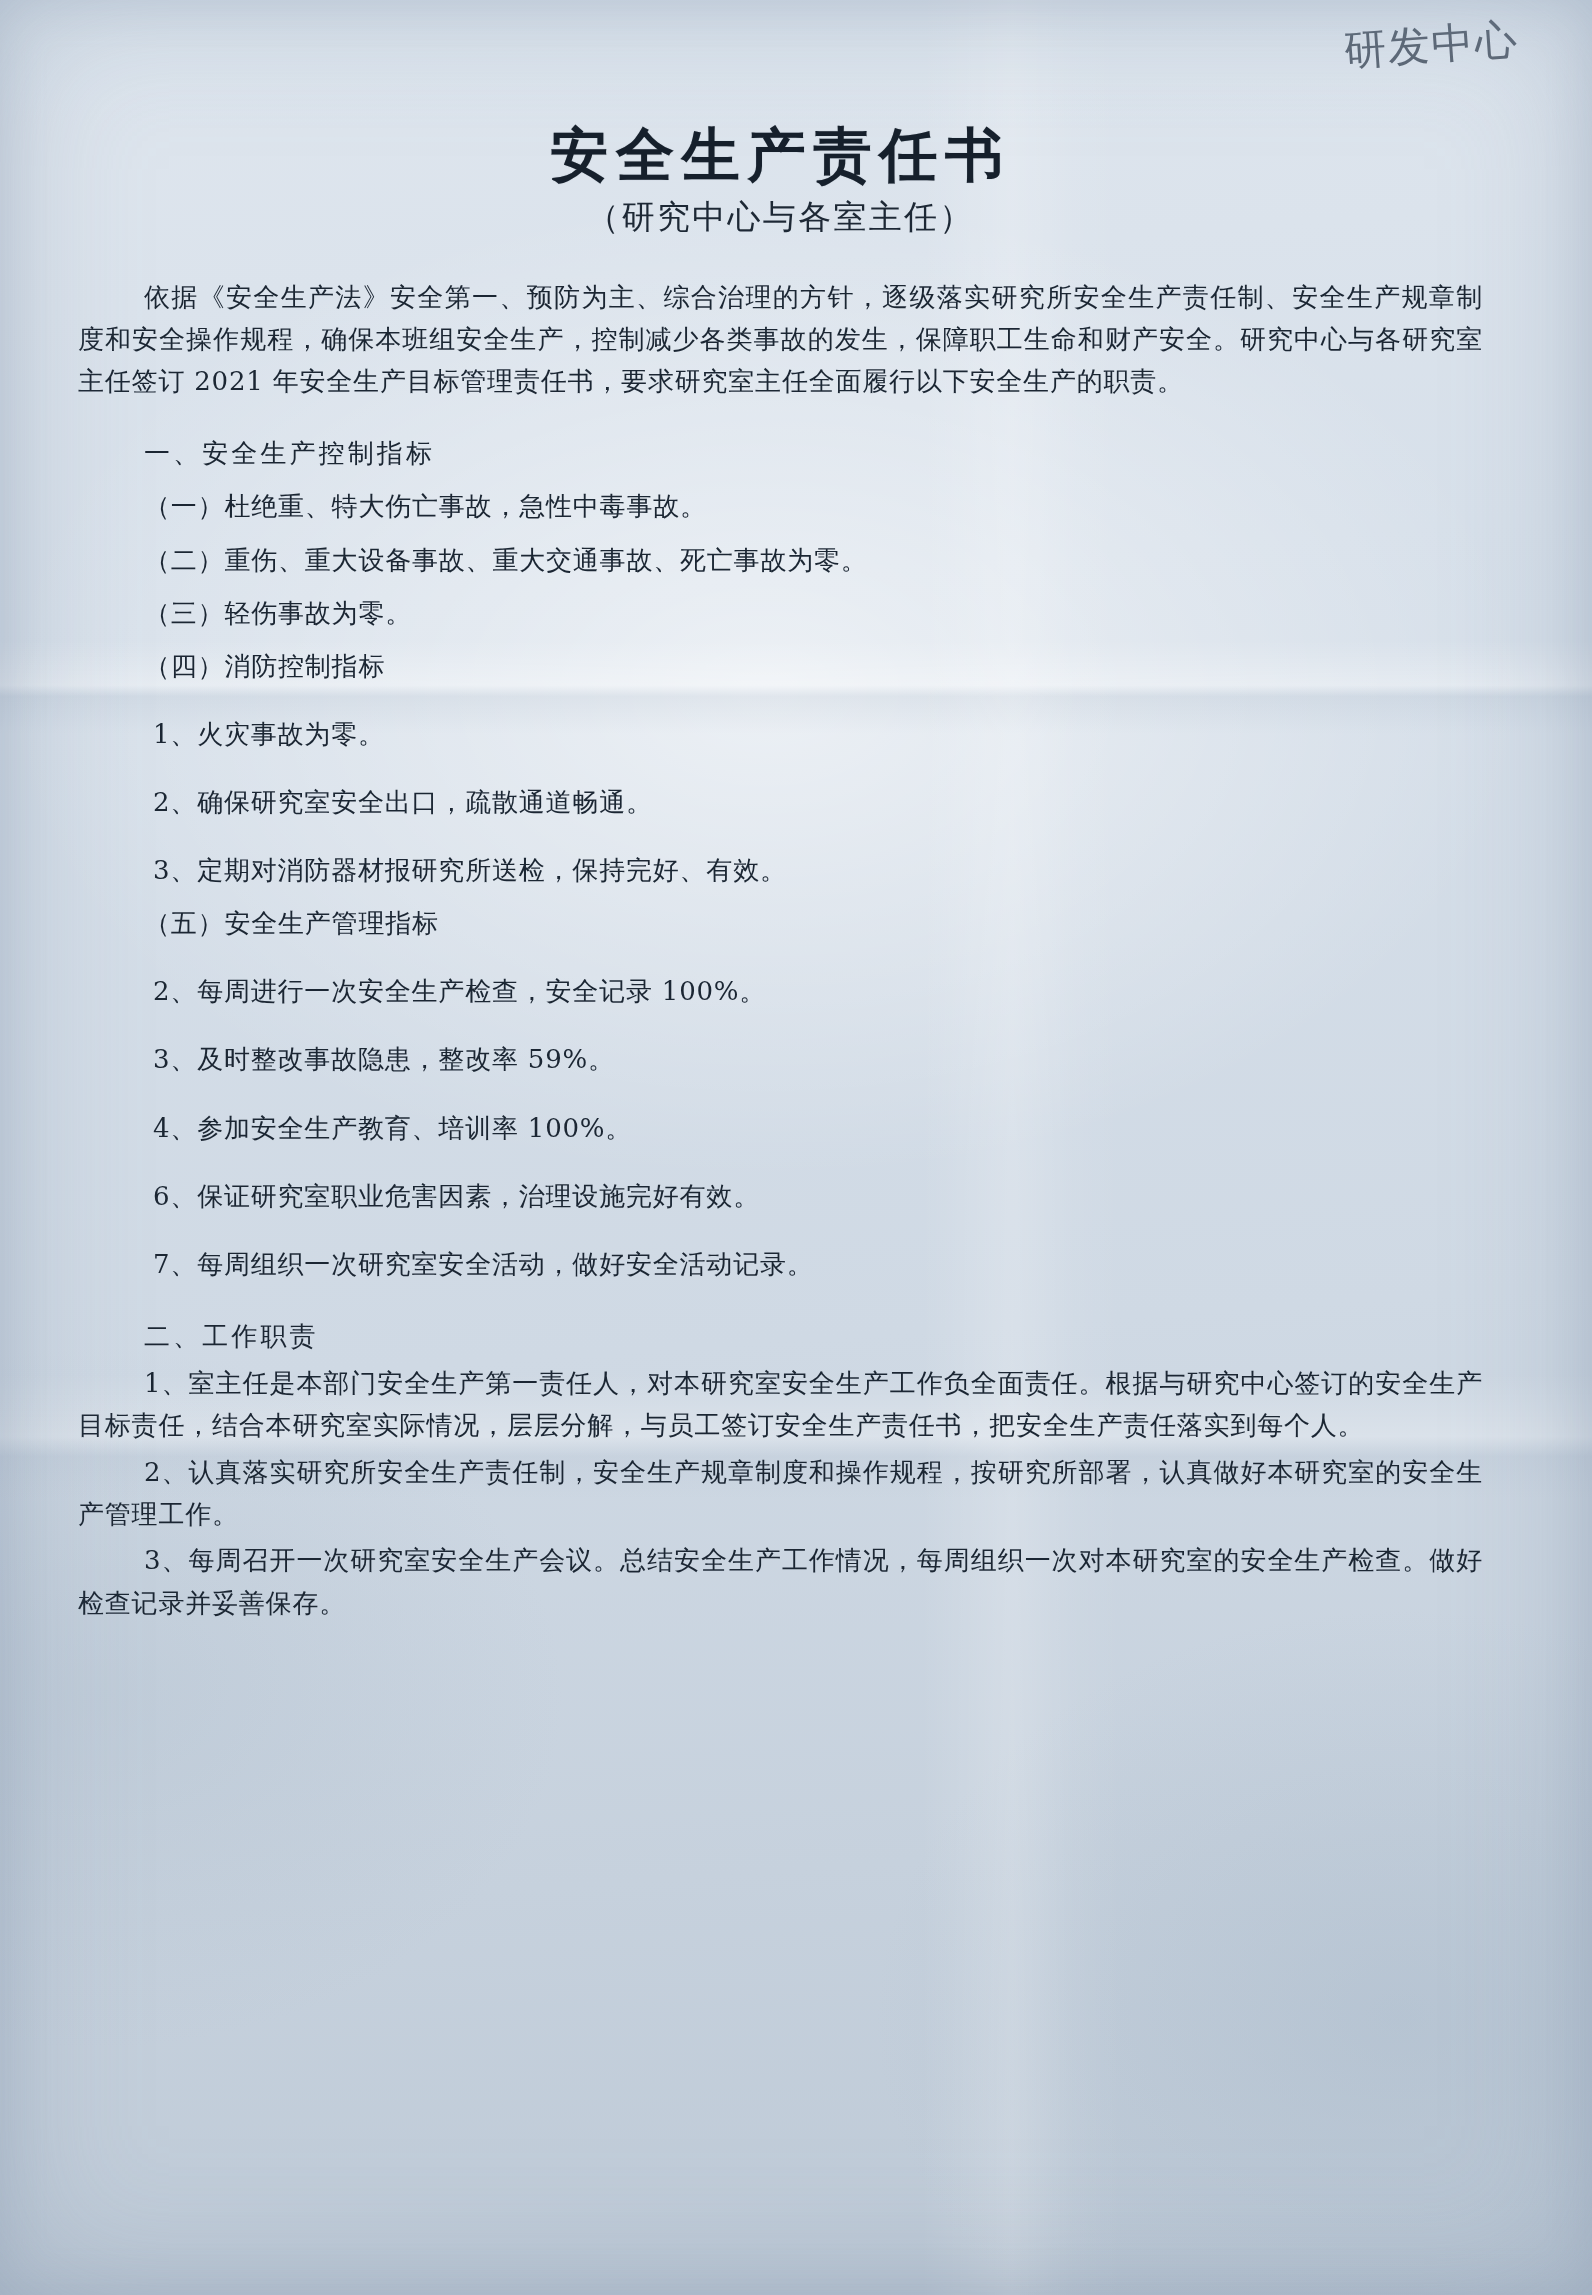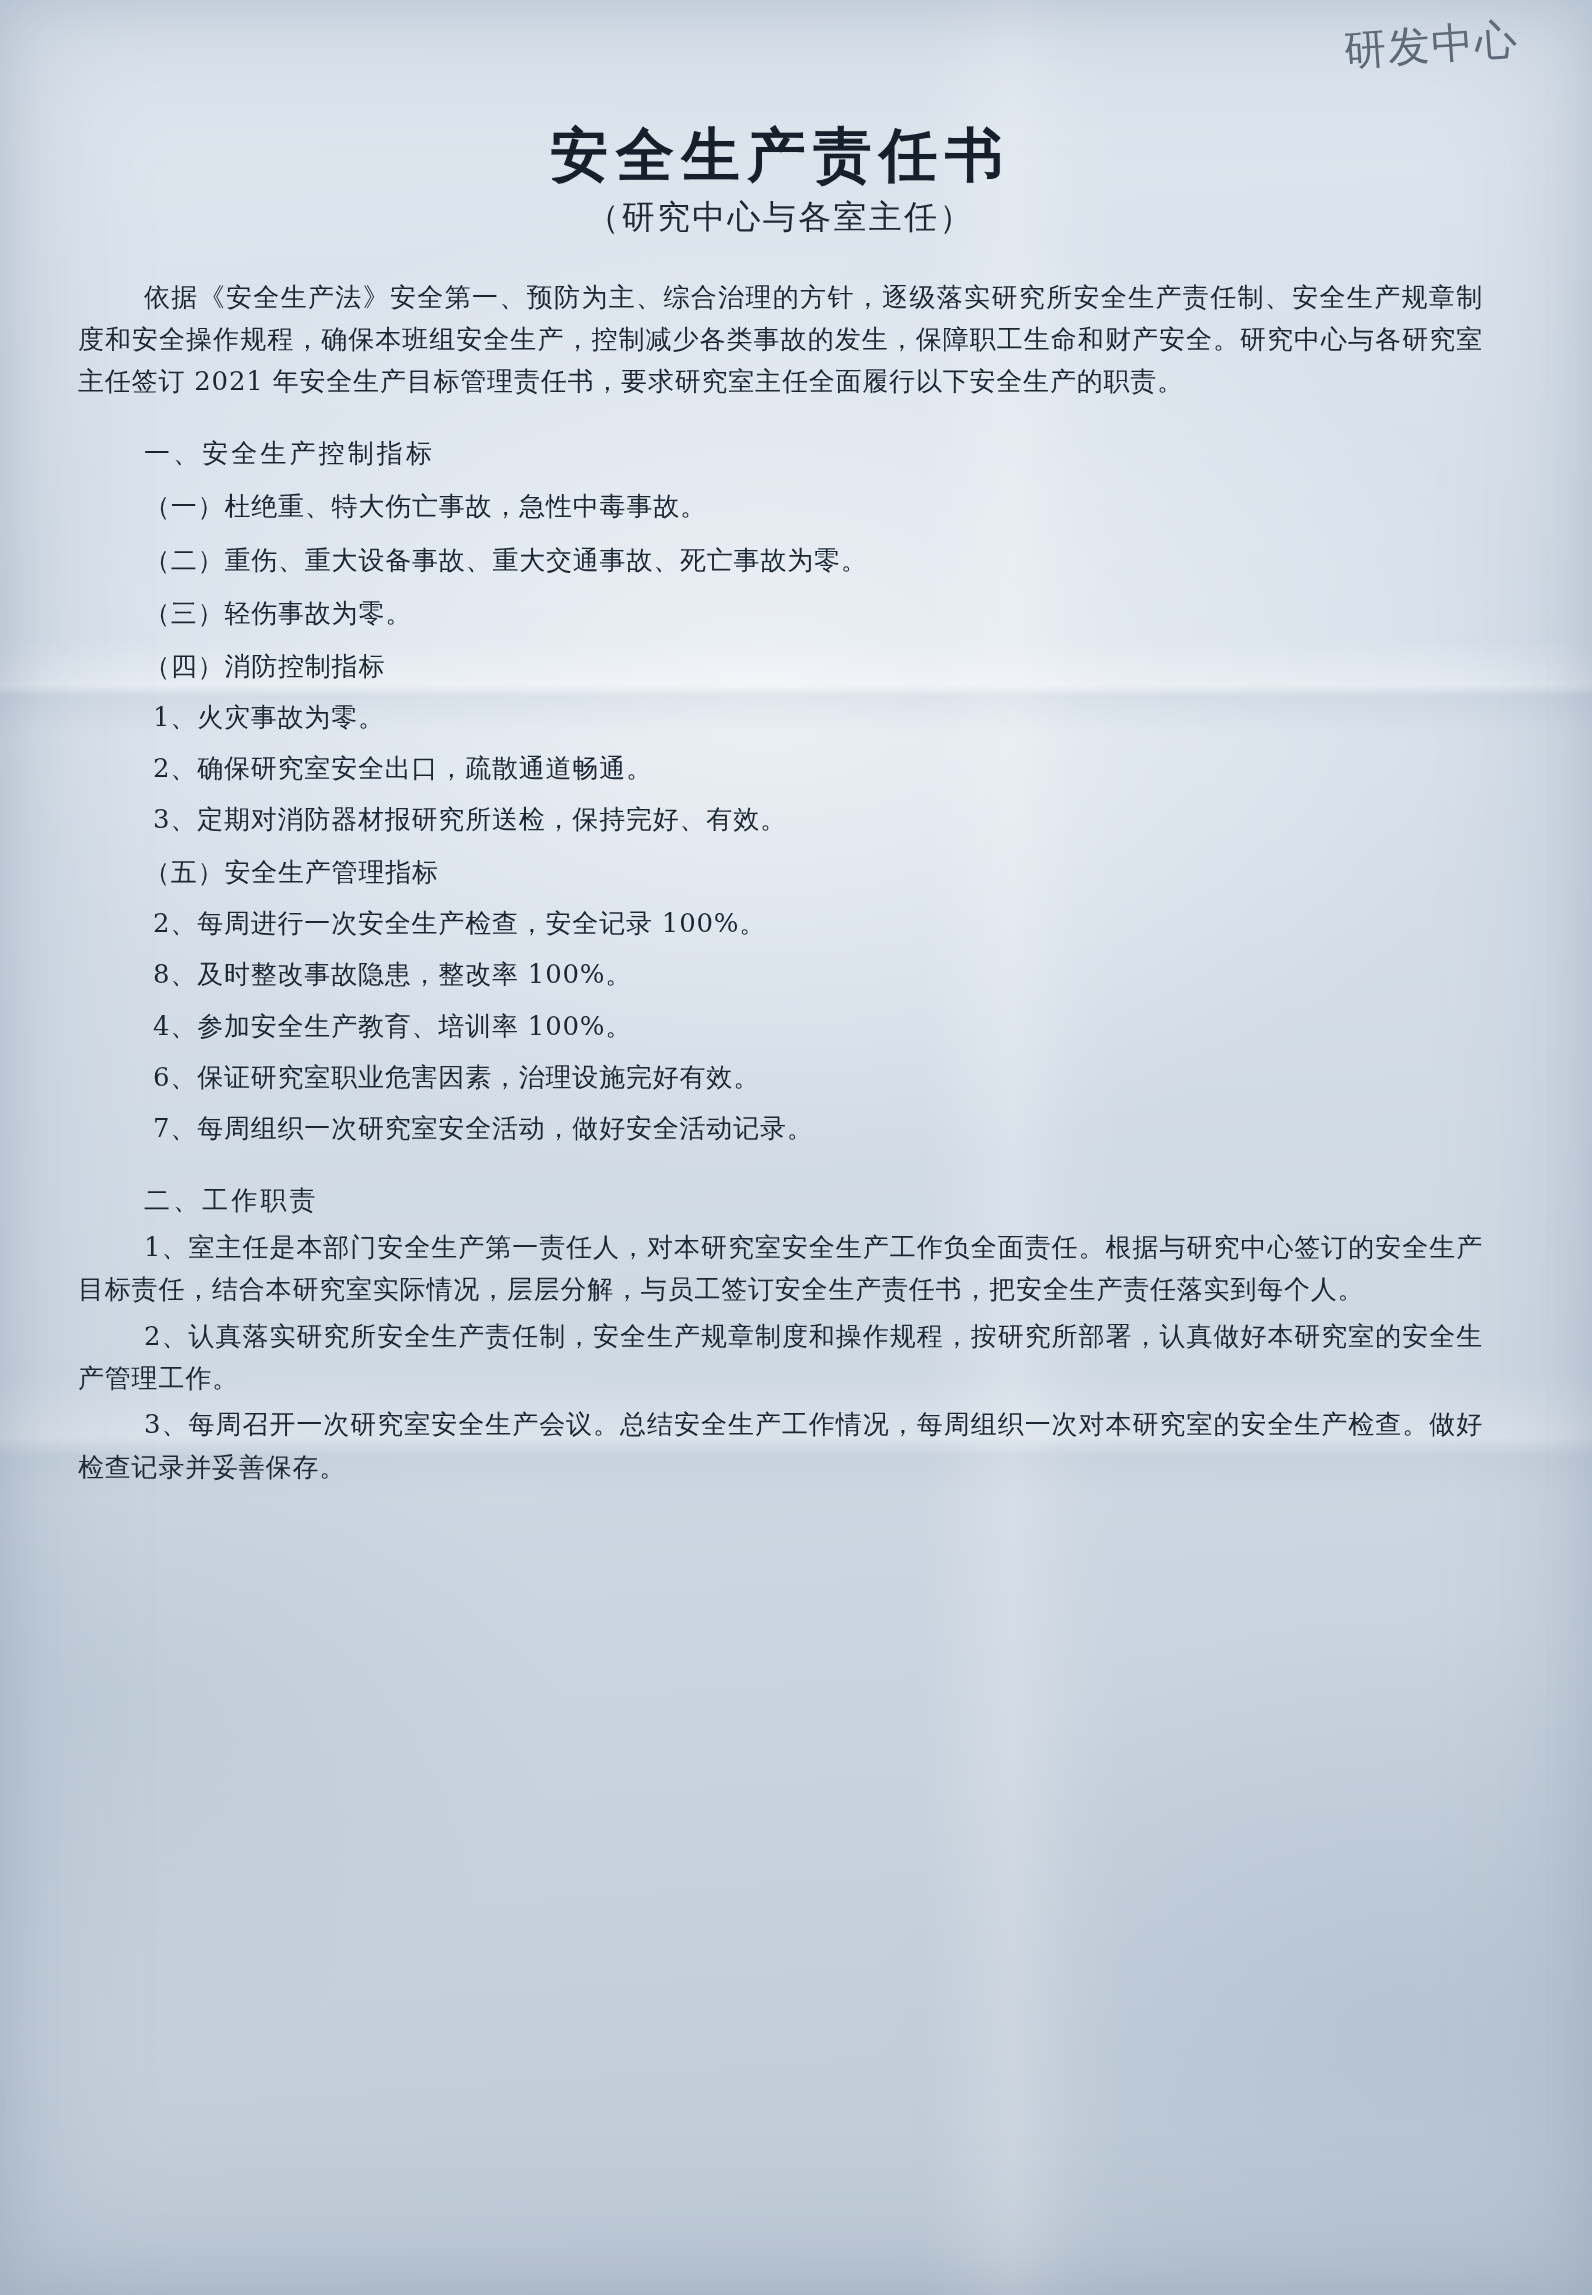--- a/index.html
+++ b/index.html
@@ -100,21 +100,21 @@
     color: #1b2633;
   }
 
   p.para {
     margin: 0 0 4.7px 0;
     text-align: justify;
     text-justify: inter-ideograph;
   }
   p.indent2 { text-indent: 66px; }
   p.lvl1 { text-indent: 66px; margin-top: 11px; }
-  p.lvl3 { text-indent: 0; padding-left: 75px; margin-top: 9px; }
+  p.lvl3 { text-indent: 0; padding-left: 75px; margin-top: 26px; }
   p.section { text-indent: 66px; margin-top: 30px; letter-spacing: 3.1px; }
 </style>
 </head>
 <body>
 
 <div id="page">
 
   <div class="crease c4"></div>
   <div class="crease c1"></div>
   <div class="crease c2"></div>
@@ -135,21 +135,21 @@
 
       <p class="para lvl1">（一）杜绝重、特大伤亡事故，急性中毒事故。</p>
       <p class="para lvl1">（二）重伤、重大设备事故、重大交通事故、死亡事故为零。</p>
       <p class="para lvl1">（三）轻伤事故为零。</p>
       <p class="para lvl1">（四）消防控制指标</p>
       <p class="para lvl3">1、火灾事故为零。</p>
       <p class="para lvl3">2、确保研究室安全出口，疏散通道畅通。</p>
       <p class="para lvl3">3、定期对消防器材报研究所送检，保持完好、有效。</p>
       <p class="para lvl1">（五）安全生产管理指标</p>
       <p class="para lvl3">2、每周进行一次安全生产检查，安全记录 100%。</p>
-      <p class="para lvl3">8、及时整改事故隐患，整改率 100%。</p>
+      <p class="para lvl3">3、及时整改事故隐患，整改率 59%。</p>
       <p class="para lvl3">4、参加安全生产教育、培训率 100%。</p>
       <p class="para lvl3">6、保证研究室职业危害因素，治理设施完好有效。</p>
       <p class="para lvl3">7、每周组织一次研究室安全活动，做好安全活动记录。</p>
 
       <p class="para section">二、工作职责</p>
 
       <p class="para indent2">1、室主任是本部门安全生产第一责任人，对本研究室安全生产工作负全面责任。根据与研究中心签订的安全生产目标责任，结合本研究室实际情况，层层分解，与员工签订安全生产责任书，把安全生产责任落实到每个人。</p>
       <p class="para indent2">2、认真落实研究所安全生产责任制，安全生产规章制度和操作规程，按研究所部署，认真做好本研究室的安全生产管理工作。</p>
       <p class="para indent2">3、每周召开一次研究室安全生产会议。总结安全生产工作情况，每周组织一次对本研究室的安全生产检查。做好检查记录并妥善保存。</p>
 

